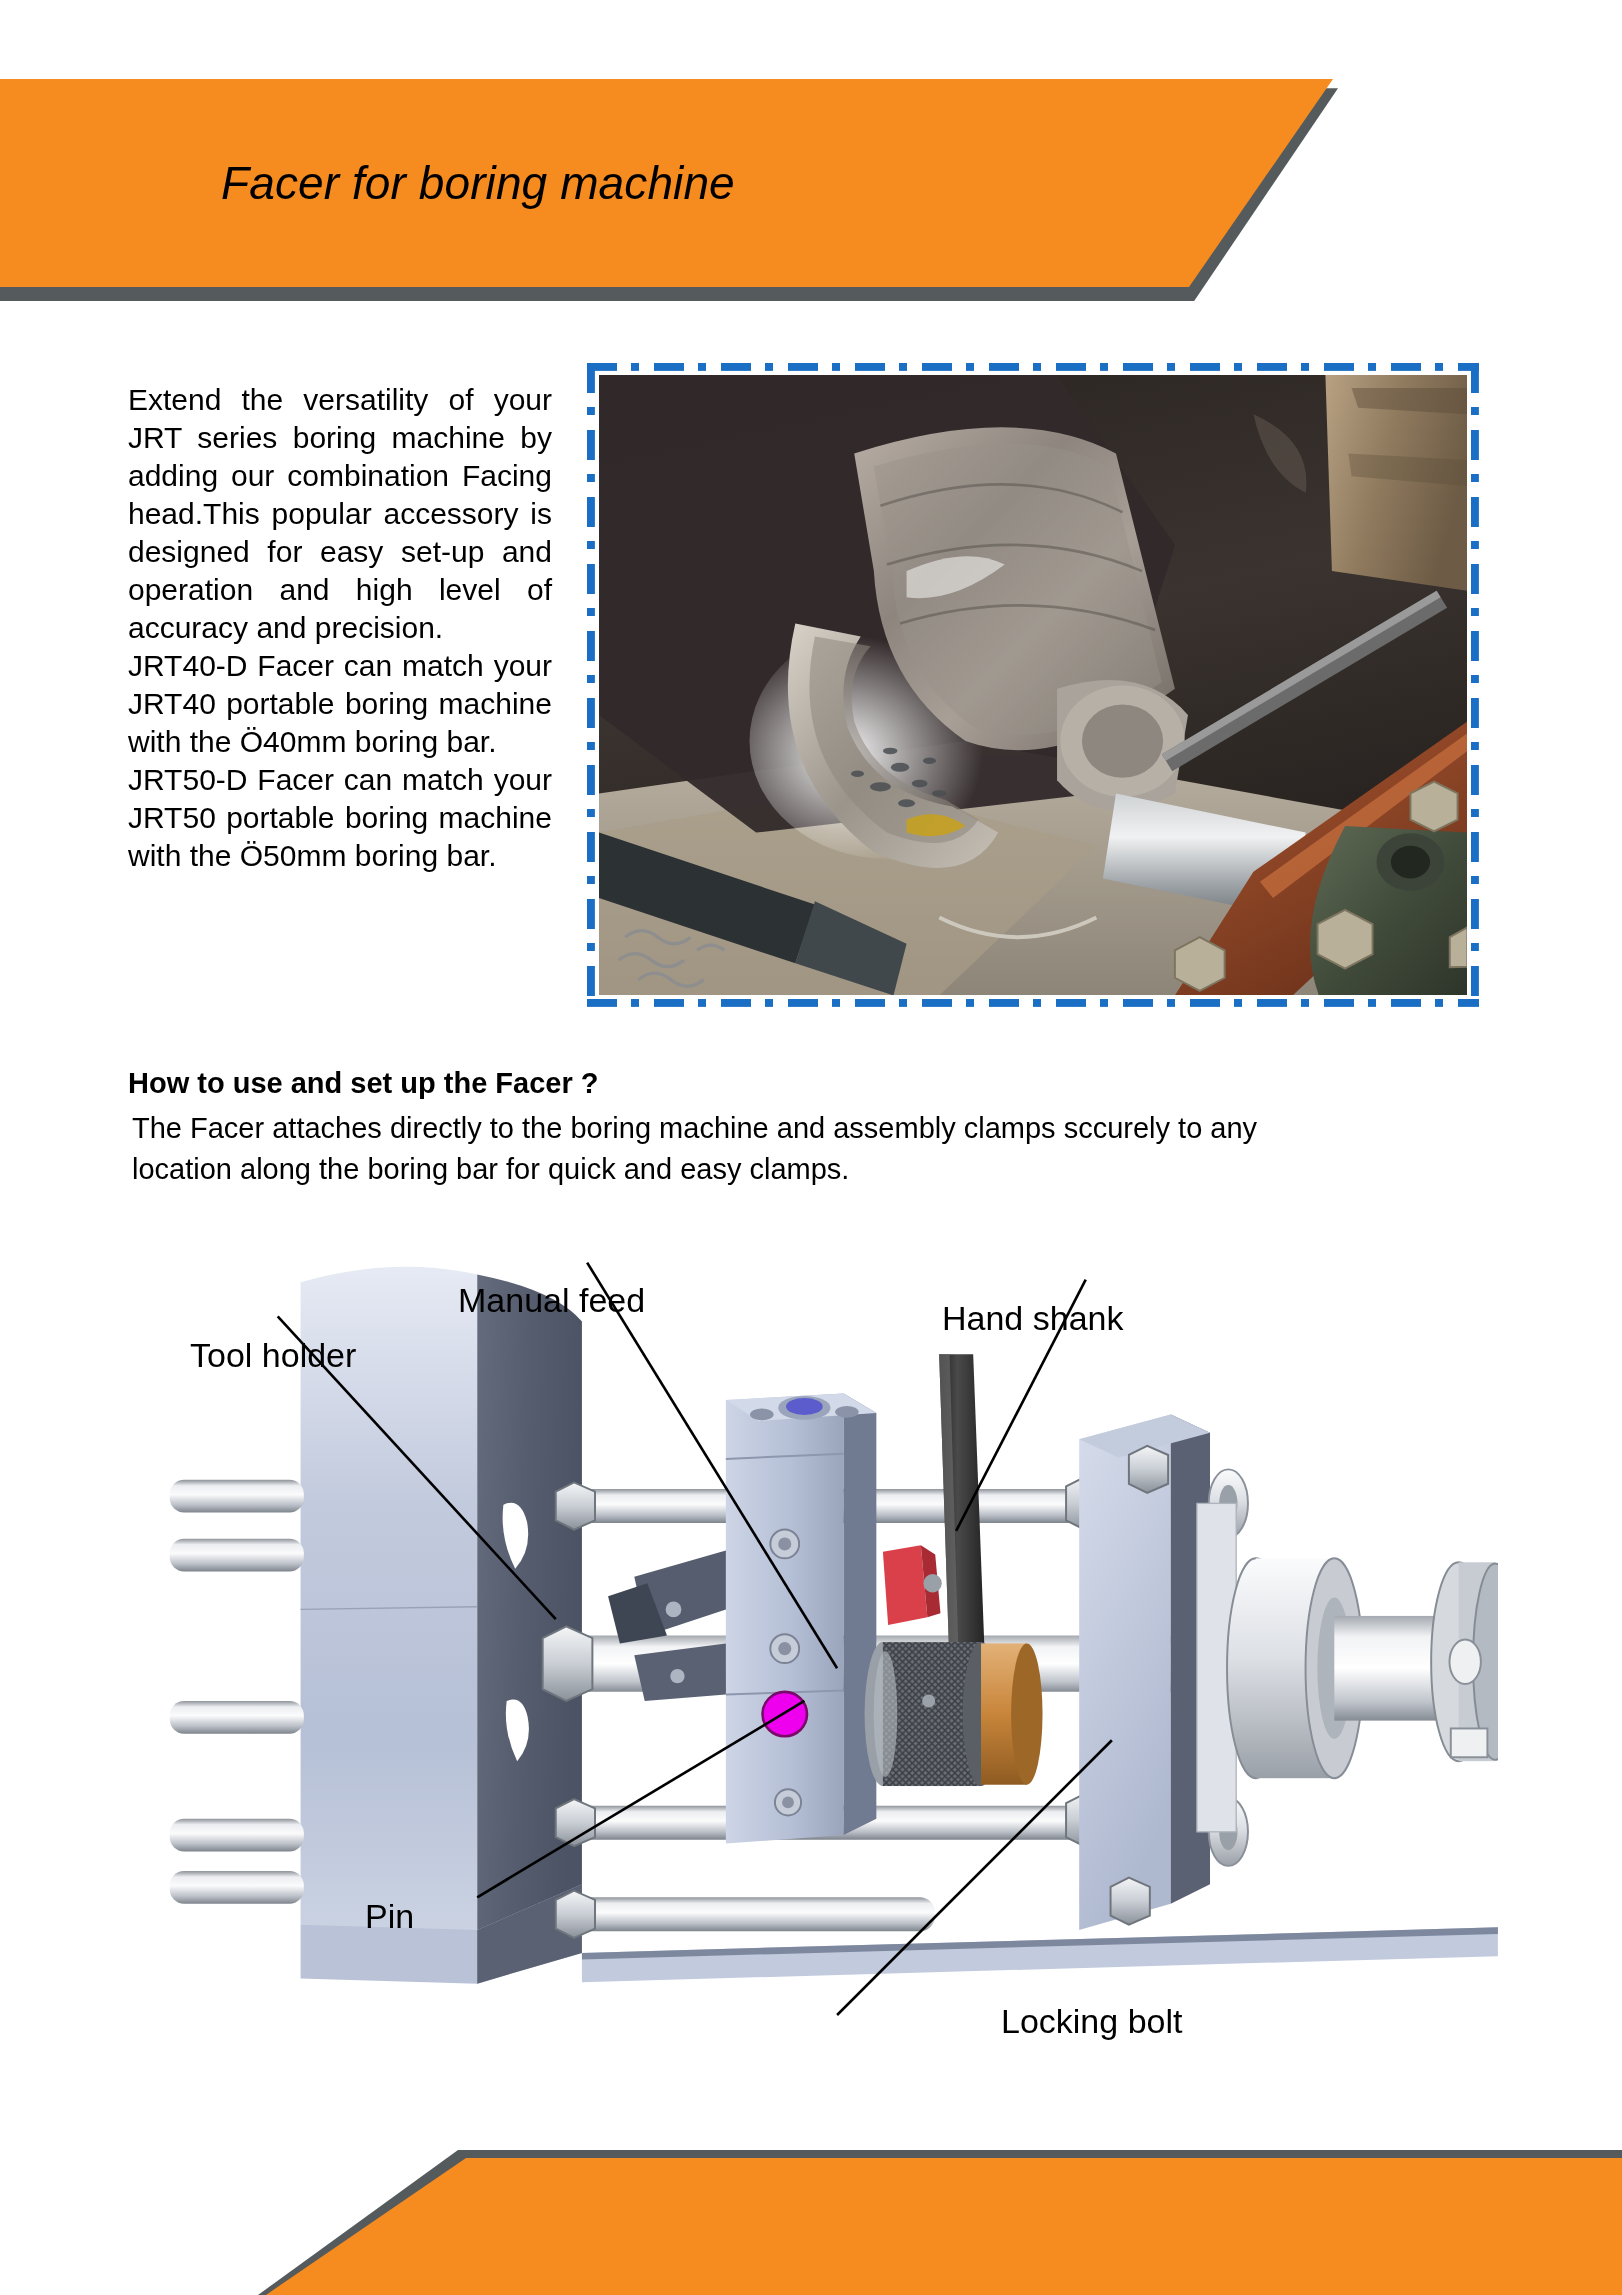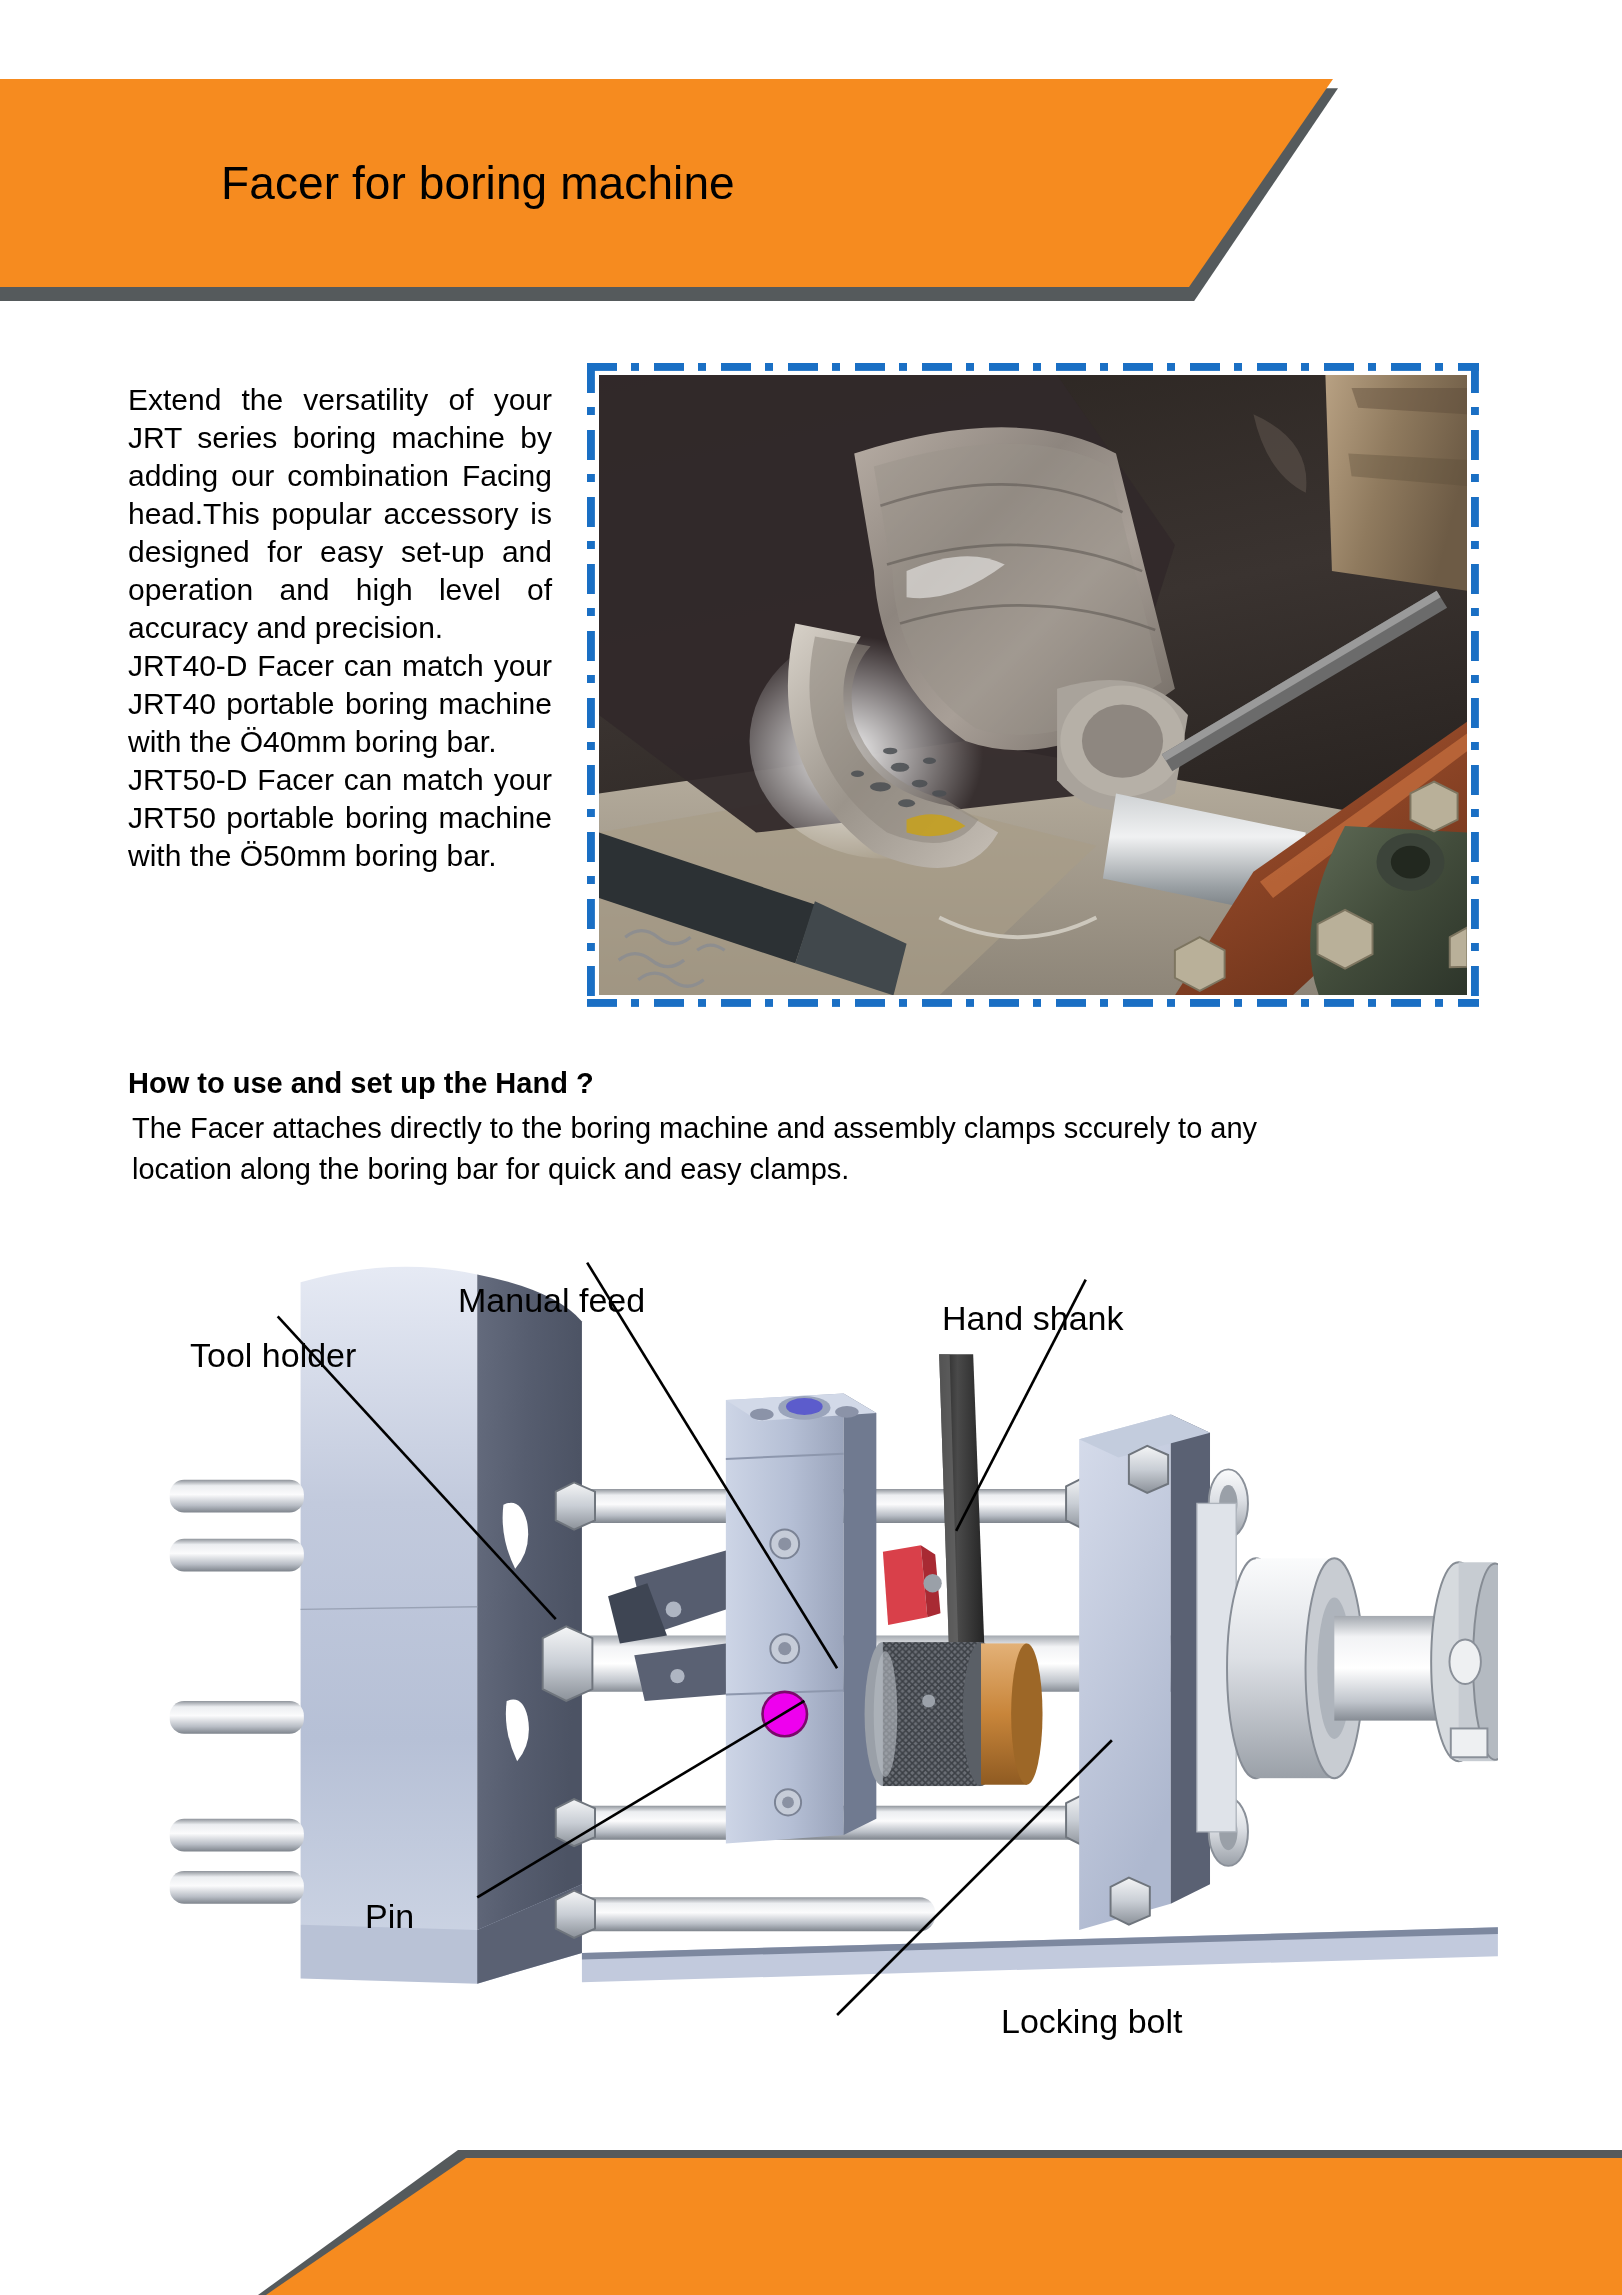--- a/index.html
+++ b/index.html
@@ -45,20 +45,21 @@
     position: absolute;
     left: 221px;
     top: 0;
     height: 208px;
     display: flex;
     align-items: center;
     font-size: 46px;
     color: #000000;
     white-space: nowrap;
     letter-spacing: 0.1px;
+    font-style: italic;
   }
 
   
   #intro-row {
     position: absolute;
     left: 0;
     top: 363px;
     width: 1622px;
     height: 661px;
   }
@@ -295,21 +296,21 @@
       </g>
 
       <path d="M520 830 Q640 890 760 830" stroke="#cdc8bd" stroke-width="6" fill="none"></path>
 
       <path d="M1000 60 Q1090 100 1080 180 Q1020 150 1000 60 Z" fill="#6a6057" opacity="0.45"></path>
     </svg>
   </div>
 </div>
 
 <div id="howto">
-  <p id="howto-heading">How to use and set up the Hand ?</p>
+  <p id="howto-heading">How to use and set up the Facer ?</p>
   <p id="howto-body"><span>The Facer attaches directly to the boring machine and assembly clamps sccurely to any</span> <span class="lastline">location along the boring bar for quick and easy clamps.</span></p>
 </div>
 
 <div id="diagram">
   <svg id="diagram-svg" viewBox="0 0 2060 1290" preserveAspectRatio="xMidYMid meet">
     <defs>
       <linearGradient id="dFlangeLight" x1="0" y1="0" x2="0" y2="1">
         <stop offset="0" stop-color="#e6eaf4"></stop>
         <stop offset="0.35" stop-color="#c2cadd"></stop>
         <stop offset="0.7" stop-color="#b6c0d6"></stop>

